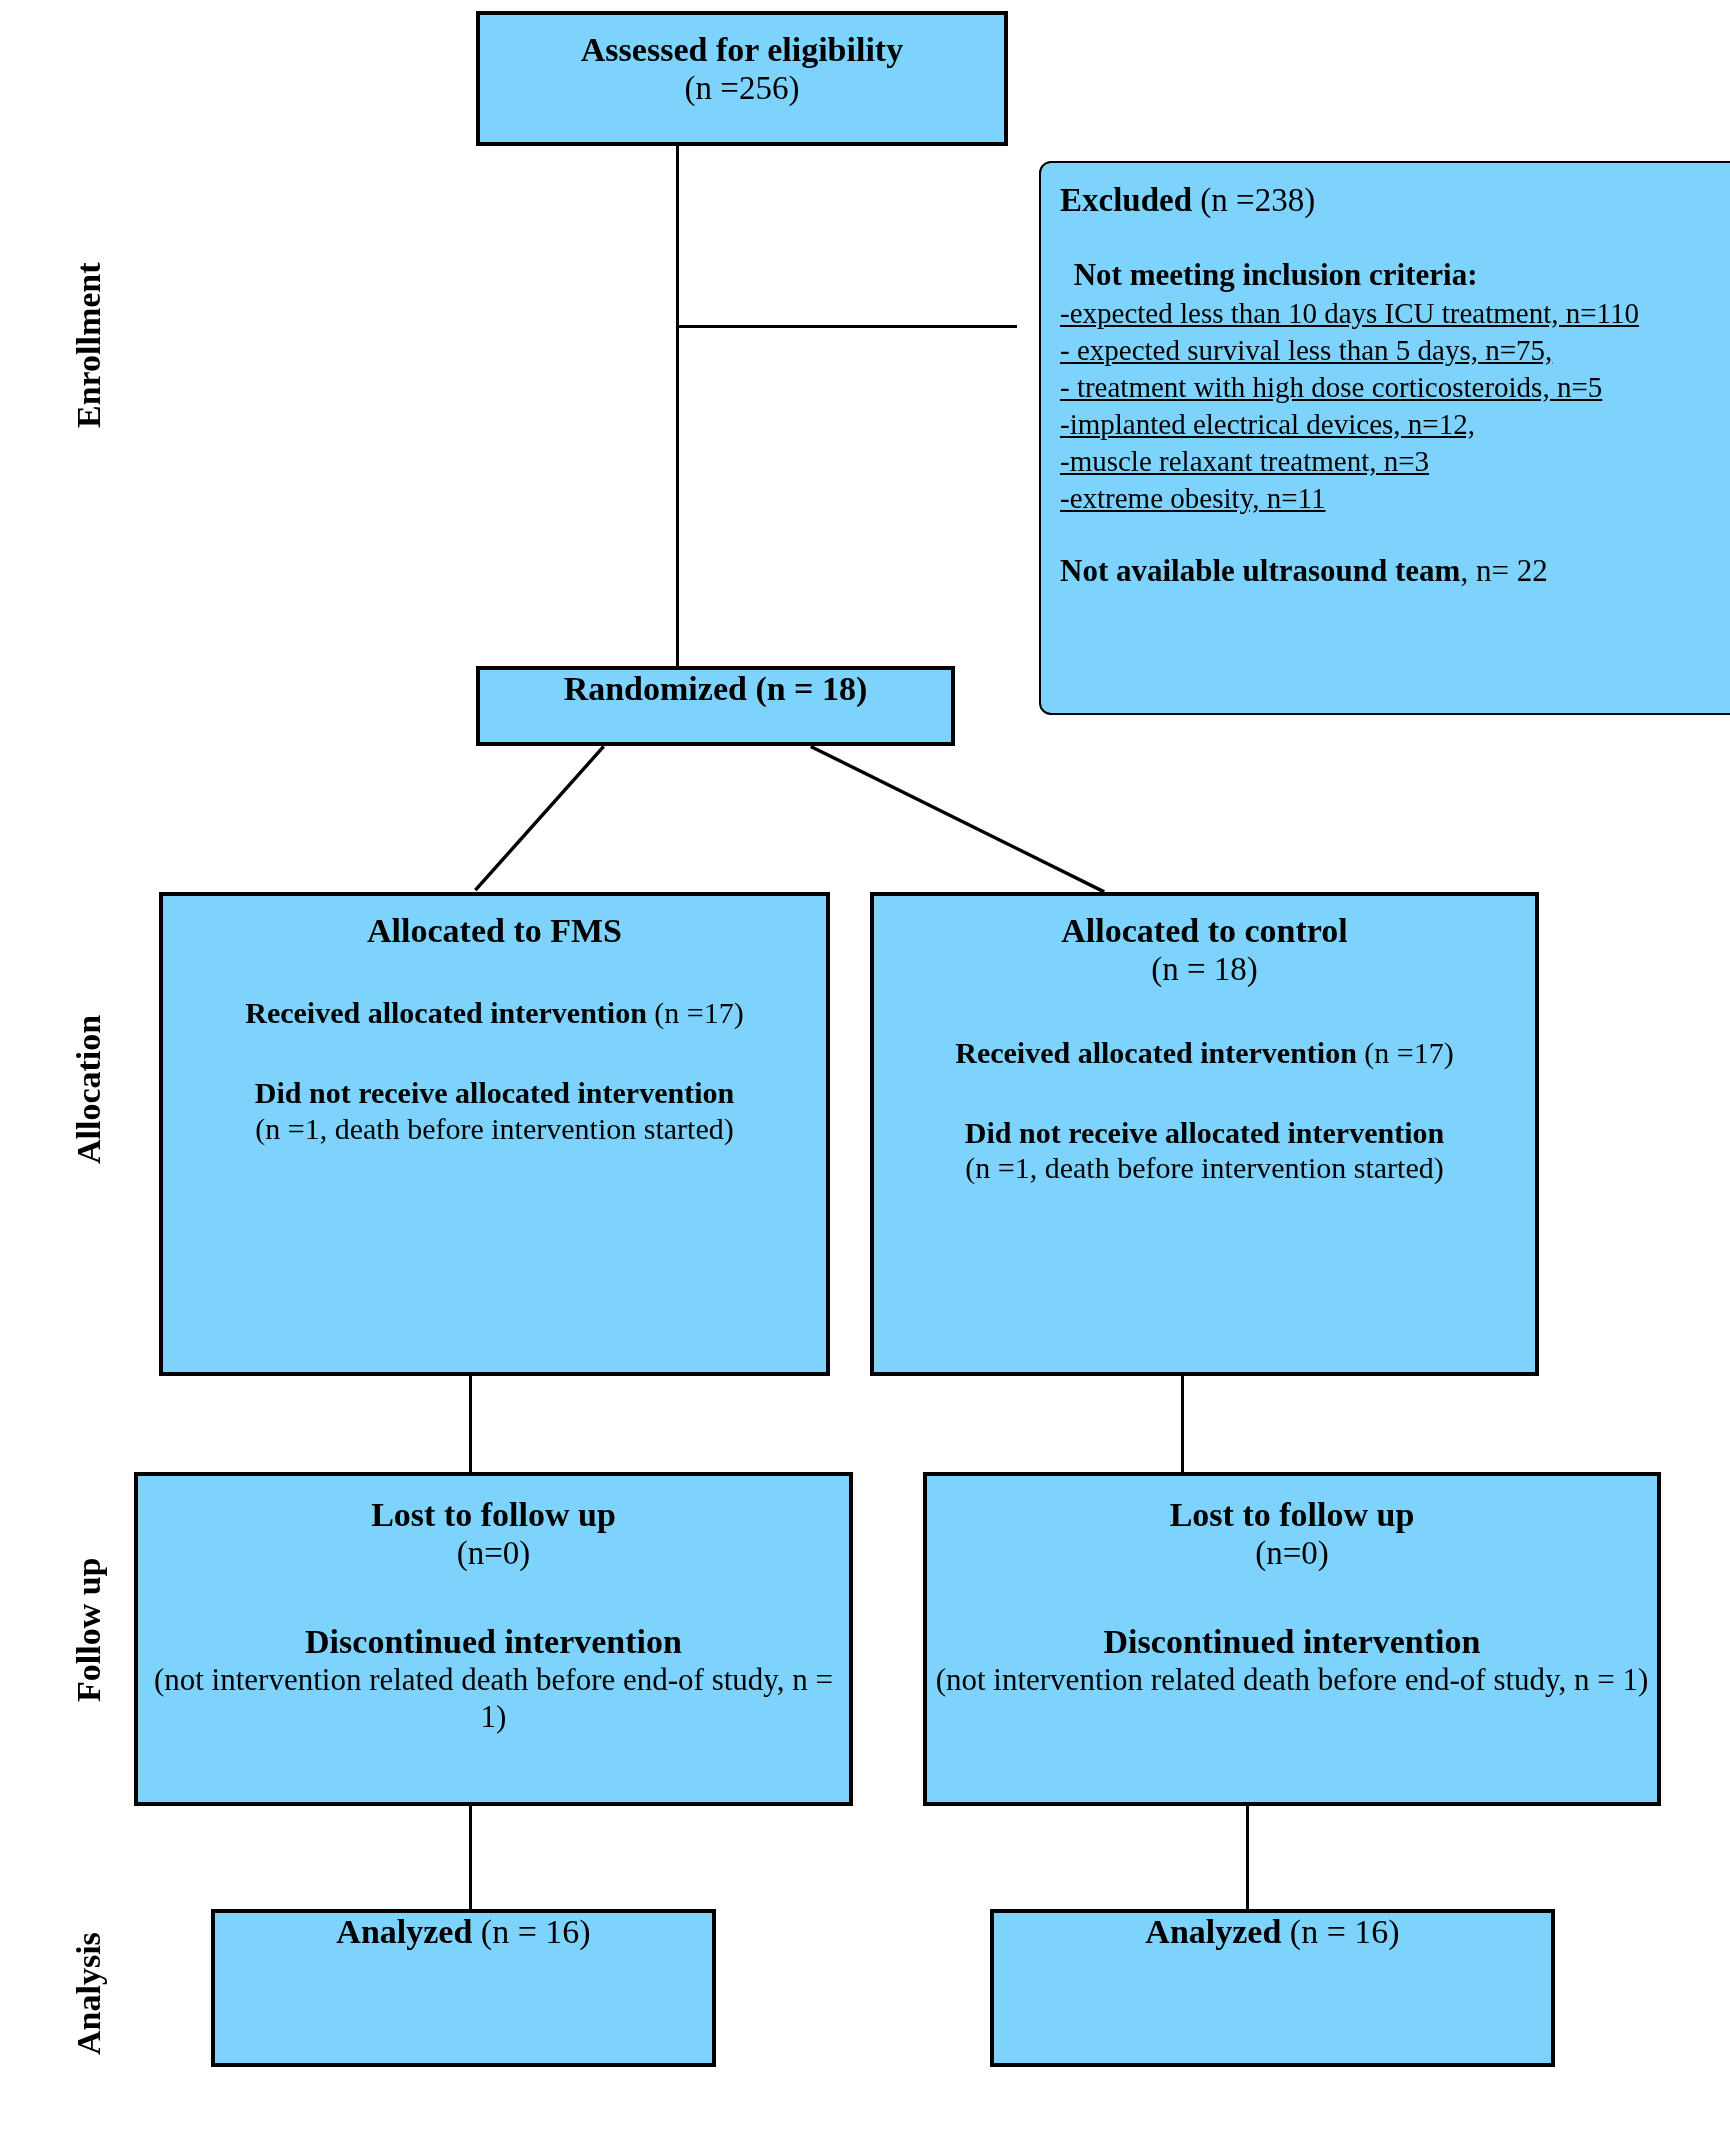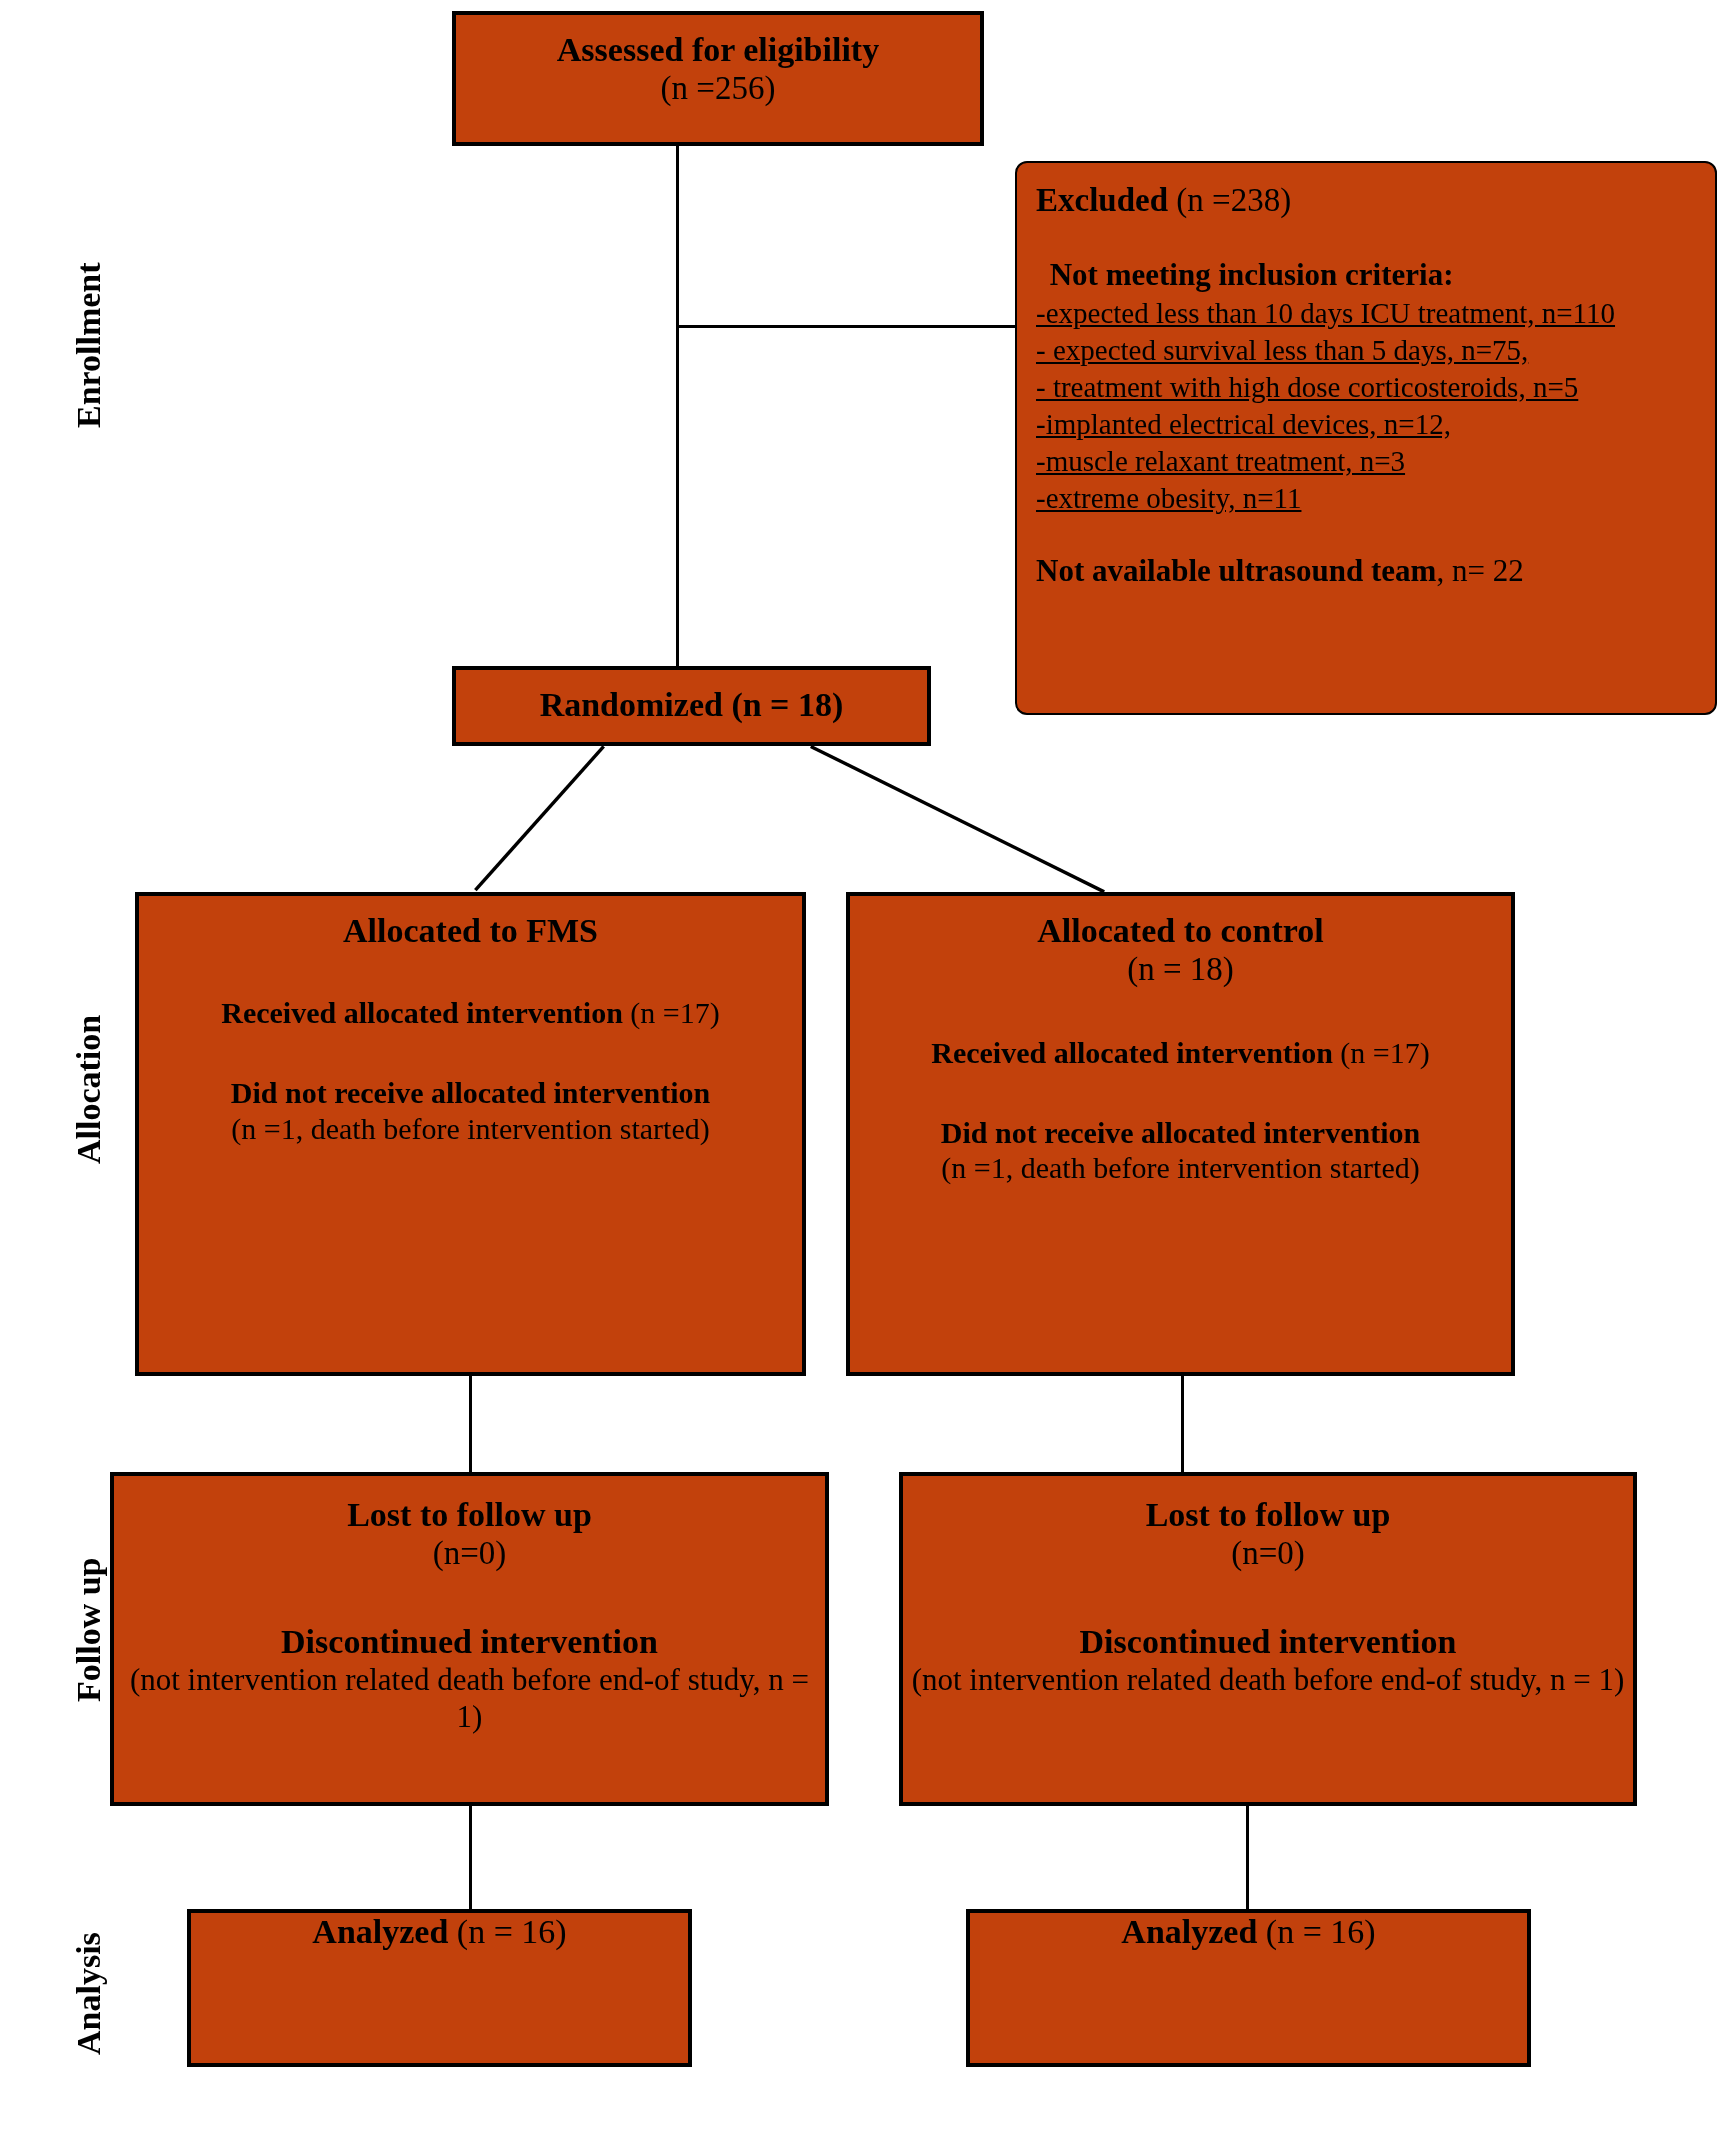--- a/index.html
+++ b/index.html
@@ -17,23 +17,24 @@
     width: 1731px;
     height: 2142px;
     background: #ffffff;
     overflow: hidden;
   }
 
   
   .box {
     position: absolute;
     box-sizing: border-box;
-    background: #c2410c;
+    background: #7dd3fc;
     border: 2.6px solid #000000;
     text-align: center;
+    margin-left: 24px;
   }
   .box.heavy { border-width: 4.3px; }
 
   .ttl {
     font-weight: bold;
     display: block;
   }
   .sub {
     font-weight: normal;
     display: block;
@@ -96,21 +97,21 @@
     font-size: 29px; line-height: 1.28; text-decoration: underline;
   }
   #box-excluded ul li { white-space: normal; }
   #box-excluded .note {
     margin-top: 36px; font-size: 31px;
   }
   #box-excluded .note .bold-inline { font-weight: bold; }
 
   #box-randomized {
     left: 452px; top: 666px; width: 479px; height: 80px;
-    padding-top: 16px;
+    padding-top: 0;
     font-family: Liberation Serif, serif;
   }
   #box-randomized .ttl { font-size: 34px; }
 
   .alloc-box {
     top: 892px; height: 484px;
     padding-top: 15px;
   }
   #box-alloc-left  { left: 135px;  width: 671px; }
   #box-alloc-right { left: 846px;  width: 669px; }

